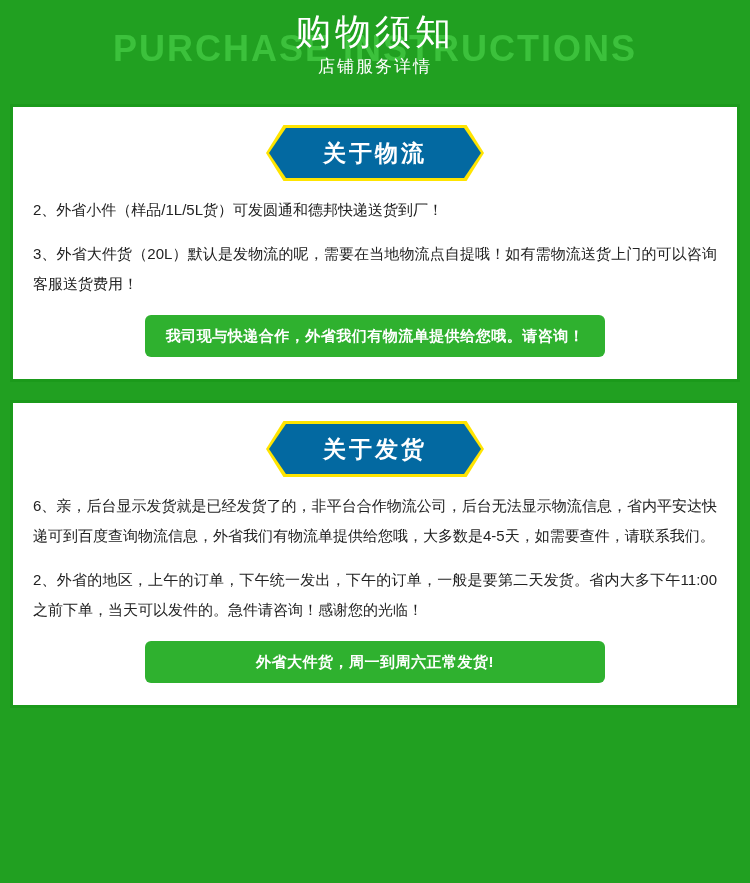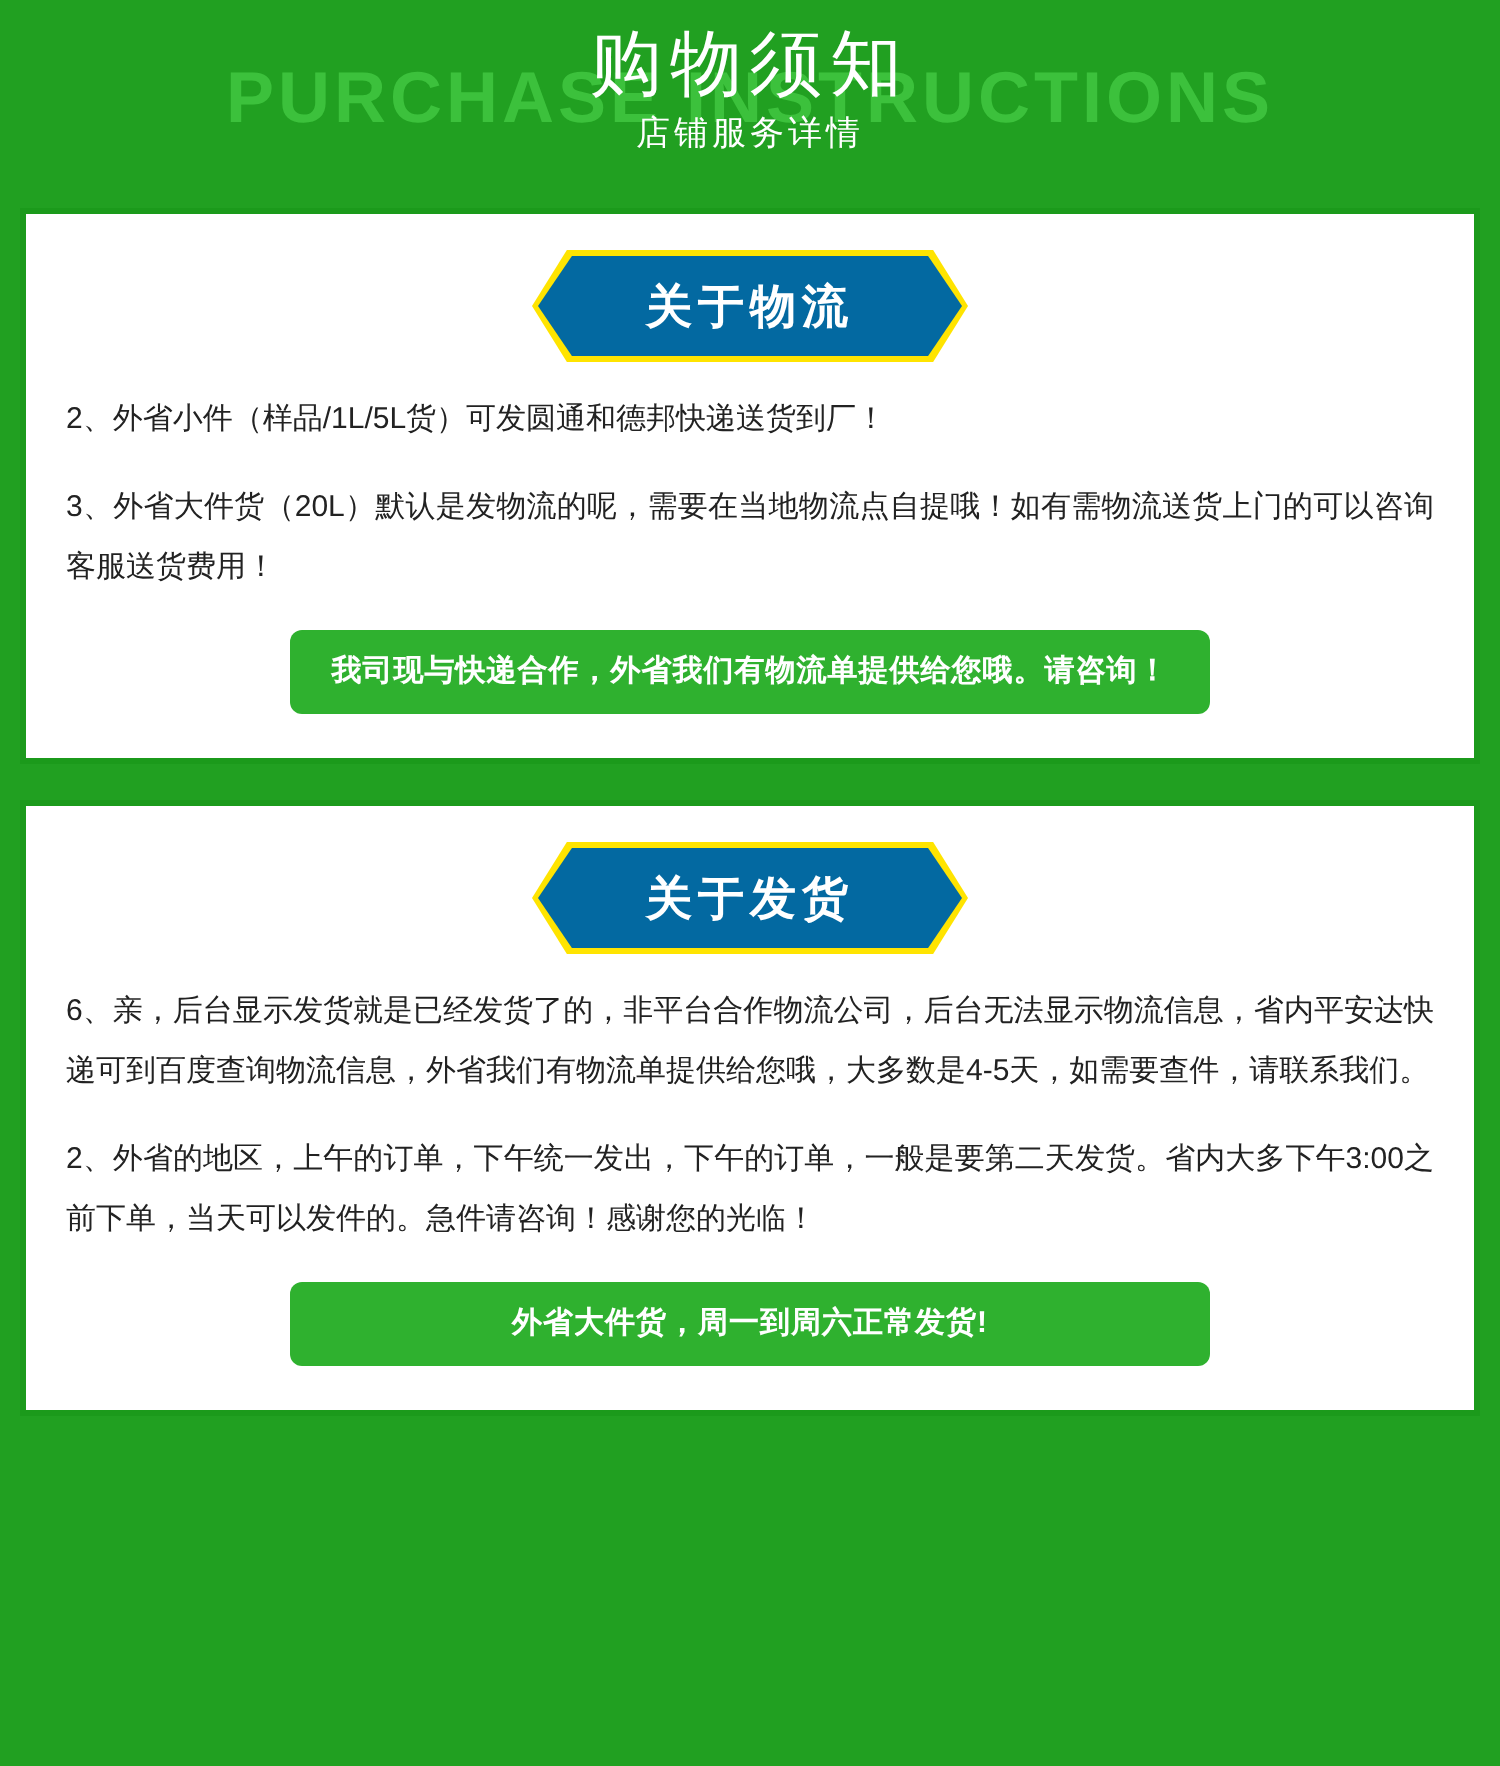--- a/index.html
+++ b/index.html
@@ -149,17 +149,17 @@
     <button class="pill">我司现与快递合作，外省我们有物流单提供给您哦。请咨询！</button>
   </div>
 
   <div class="card">
     <div class="banner-wrap">
       <div class="banner-outer">
         <div class="banner">关于发货</div>
       </div>
     </div>
     <p class="para">6、亲，后台显示发货就是已经发货了的，非平台合作物流公司，后台无法显示物流信息，省内平安达快递可到百度查询物流信息，外省我们有物流单提供给您哦，大多数是4-5天，如需要查件，请联系我们。</p>
-    <p class="para">2、外省的地区，上午的订单，下午统一发出，下午的订单，一般是要第二天发货。省内大多下午3:00之前下单，当天可以发件的。急件请咨询！感谢您的光临！</p>
+    <p class="para">2、外省的地区，上午的订单，下午统一发出，下午的订单，一般是要第二天发货。省内大多下午11:00之前下单，当天可以发件的。急件请咨询！感谢您的光临！</p>
     <button class="pill wide">外省大件货，周一到周六正常发货!</button>
   </div>
 
 </div>
 
 </body></html>

